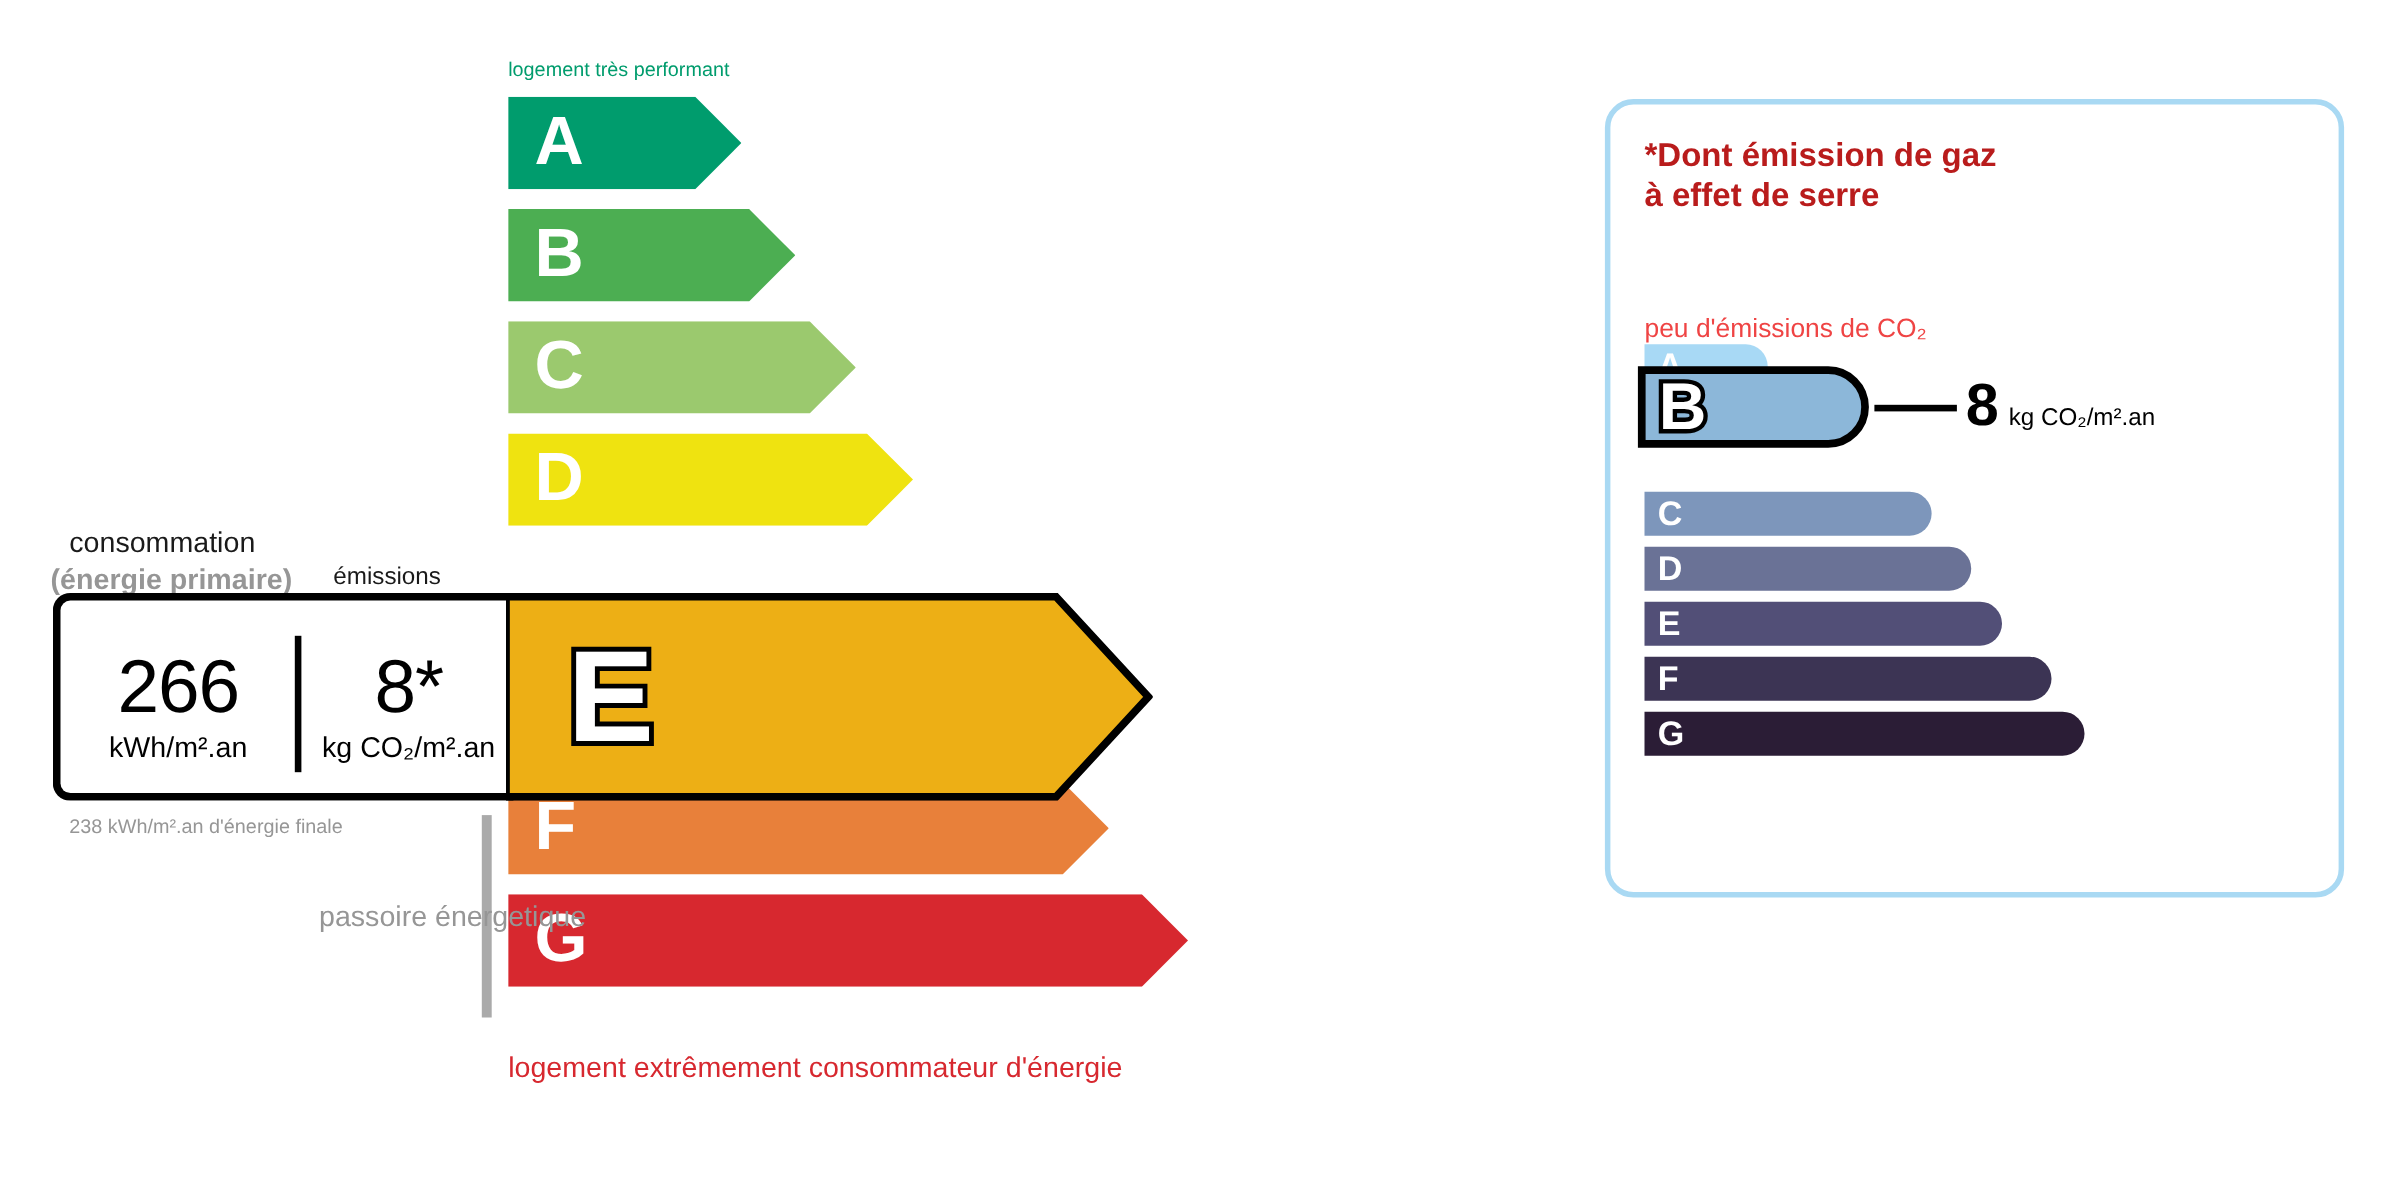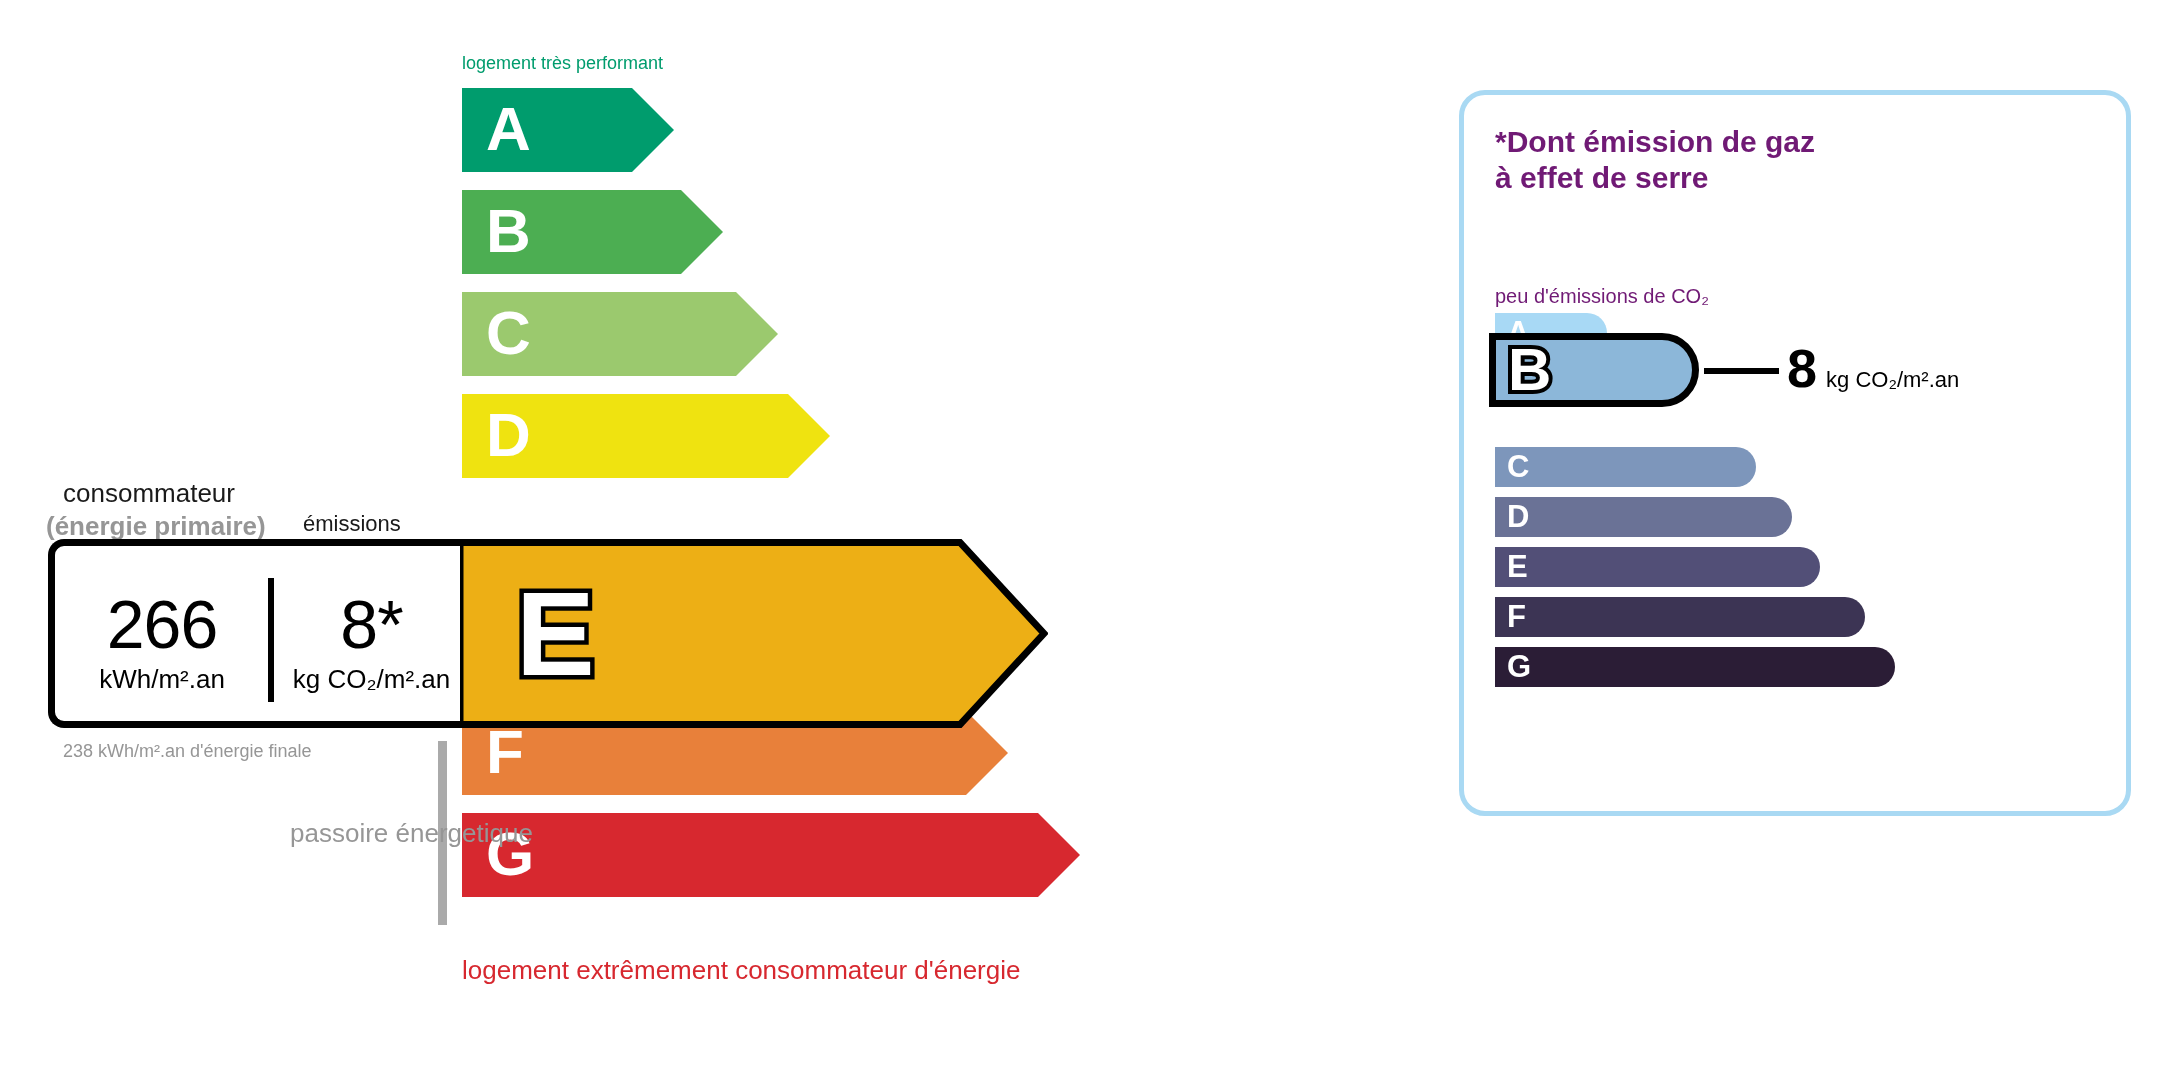--- a/index.html
+++ b/index.html
@@ -147,27 +147,27 @@
     position:absolute;
     left:1459px;top:90px;
     width:672px;height:726px;
     box-sizing:border-box;
     background:#ffffff;
     border:5px solid #a9d9f3;
     border-radius:26px;
   }
   #co2-title{
     position:absolute;left:31px;top:29px;
-    font-size:30px;font-weight:bold;color:#701a75;
+    font-size:30px;font-weight:bold;color:#b91c1c;
     line-height:1.2;
     white-space:pre-line;
   }
   #co2-top-caption{
     position:absolute;left:31px;top:190px;
-    font-size:20px;color:#701a75;
+    font-size:24px;color:#ef4444;
     white-space:nowrap;
   }
   #co2-bottom-caption{
     position:absolute;left:31px;top:617px;
     font-size:24px;color:#333;
     line-height:1.25;
     white-space:pre-line;
   }
   .co2-row{position:absolute;left:31px;}
   .co2-bar{
@@ -262,21 +262,21 @@
             <svg width="618" height="84" viewBox="0 0 618 84">
               <path d="M0,0 L576,0 L618,42 L576,84 L0,84 Z" fill="#d7282f"></path>
             </svg>
             <div class="arrow-letter">G</div>
           </div>
         </div>
       </div>
 
     <div class="grey-bar"></div>
 
-    <div class="lbl-consommation">consommateur</div>
+    <div class="lbl-consommation">consommation</div>
     <div class="lbl-energie-primaire">(énergie primaire)</div>
     <div class="lbl-emissions">émissions</div>
     <div class="lbl-energie-finale">238 kWh/m².an
 d'énergie finale</div>
     <div class="lbl-passoire">passoire
 énergetique</div>
 
     <div id="e-row">
       <div id="e-value-box">
         <div class="e-cell" id="e-cell-conso">

